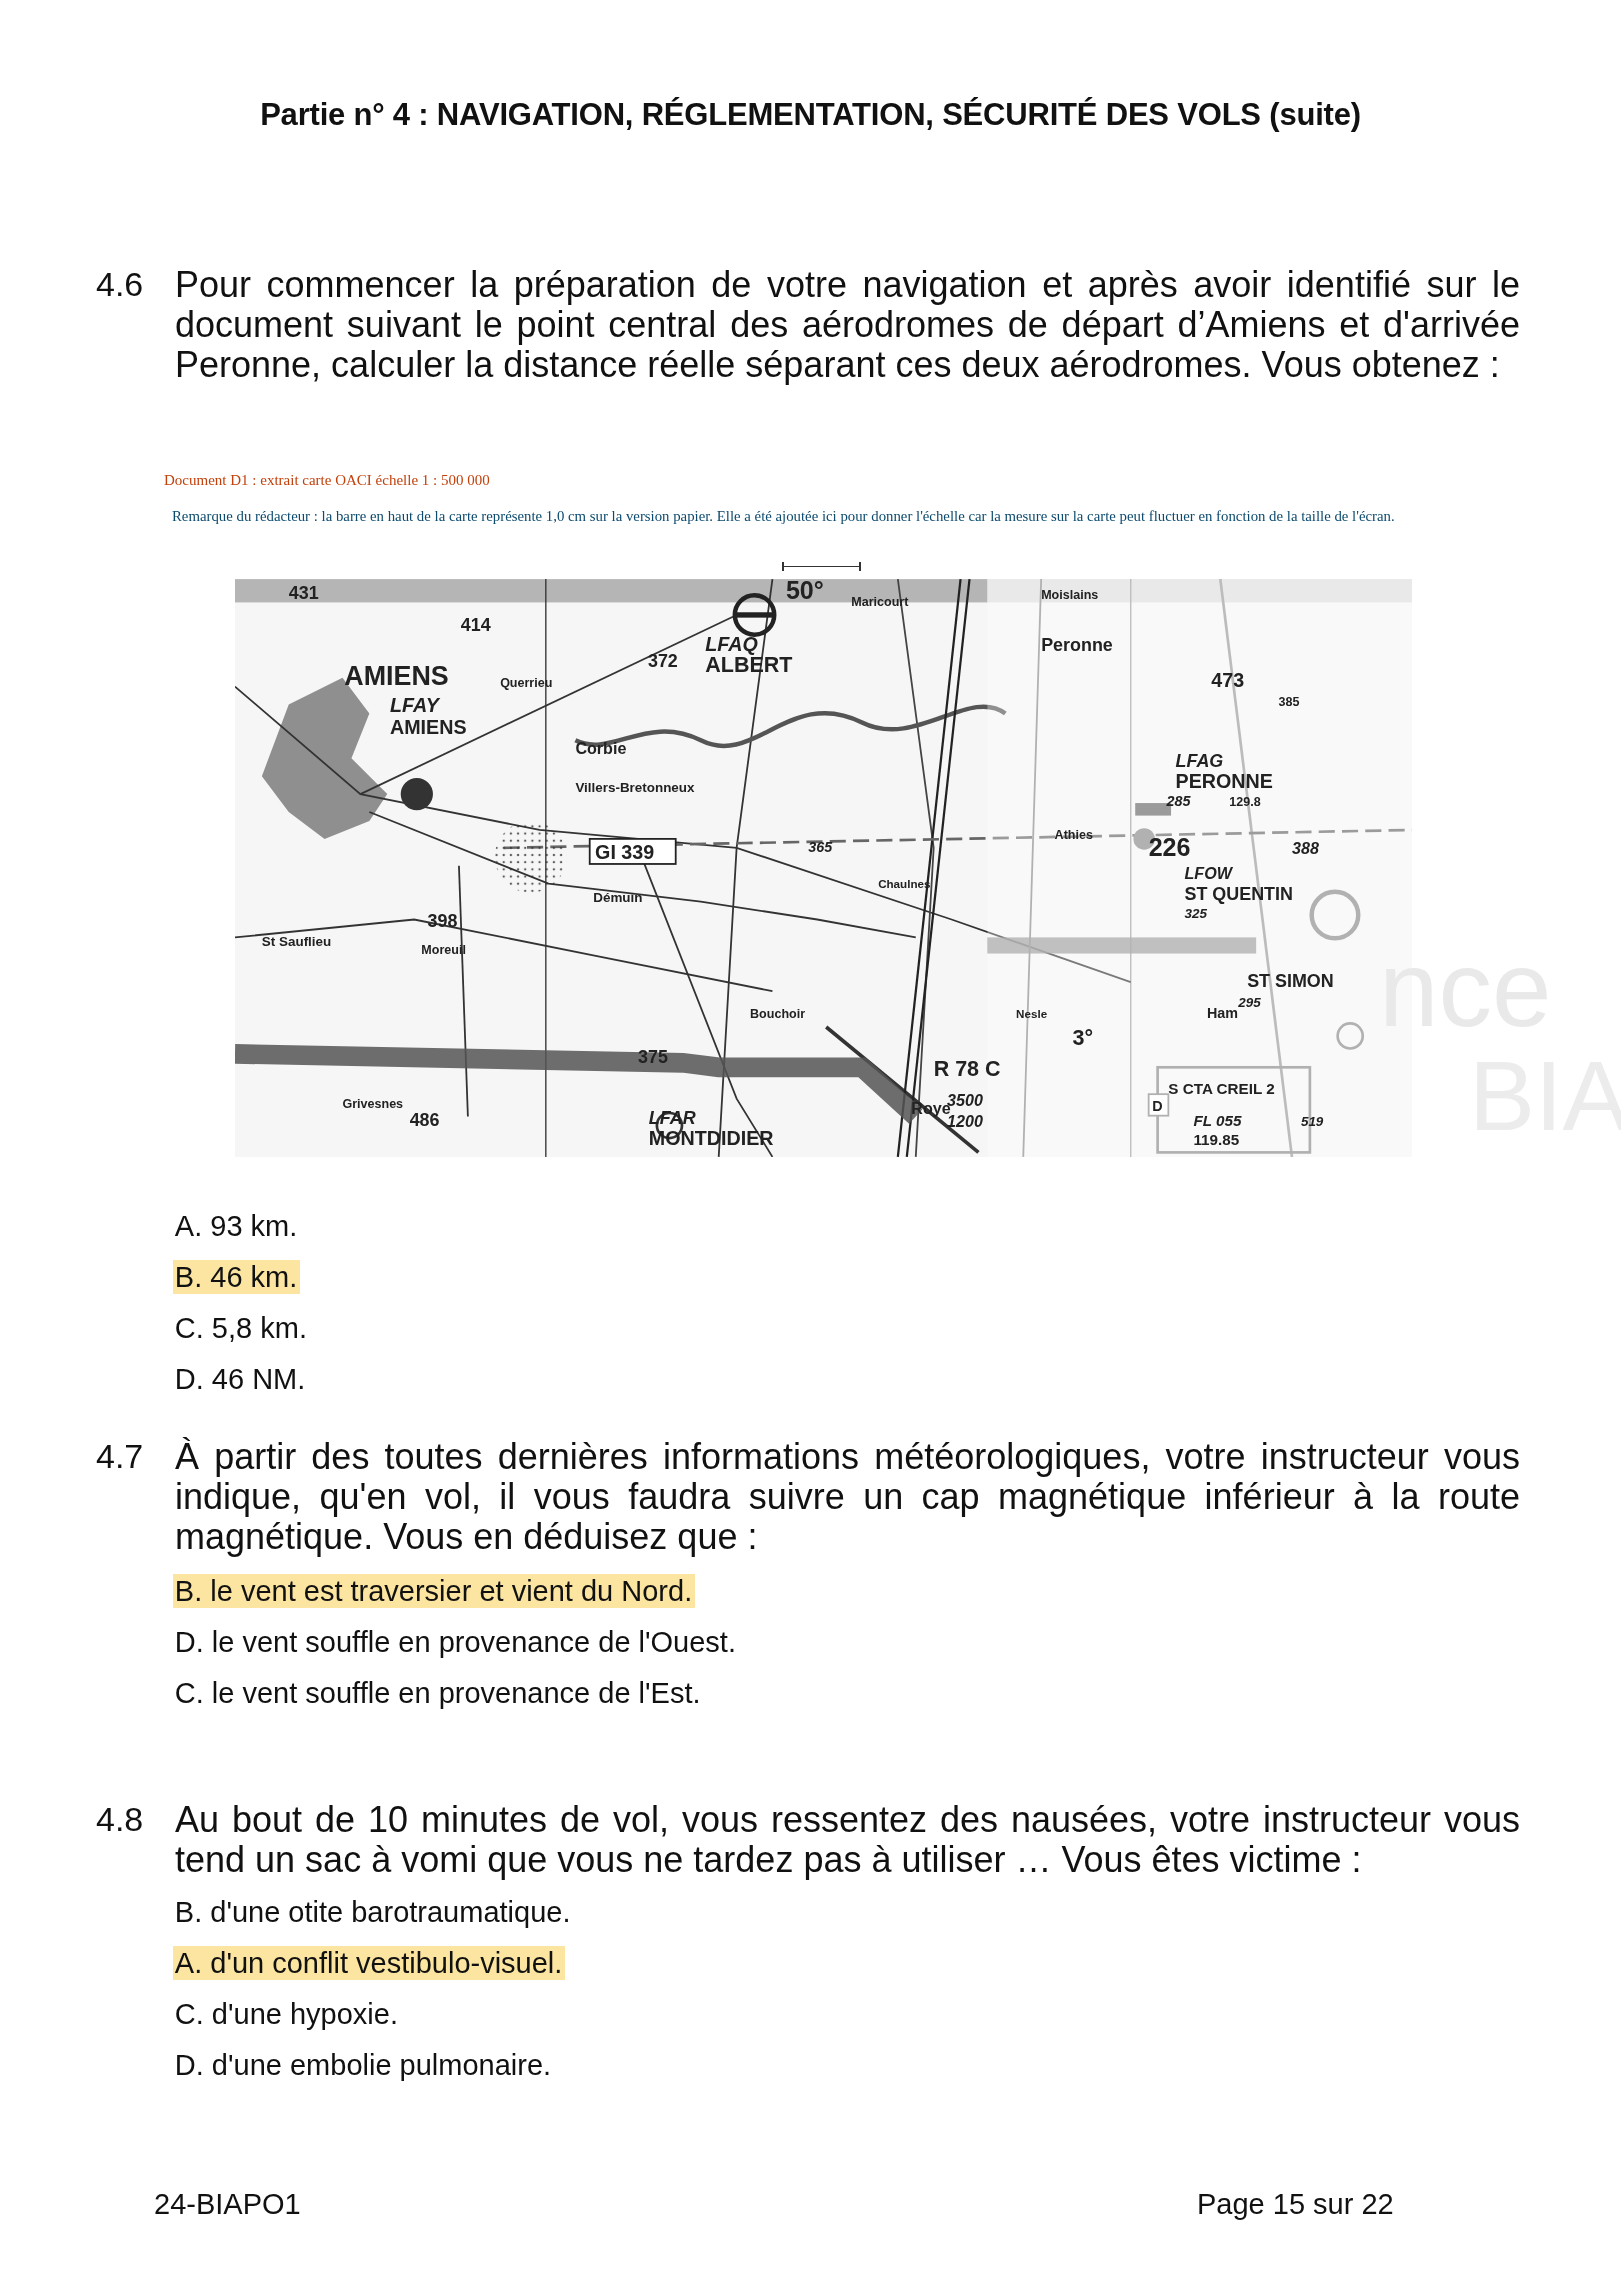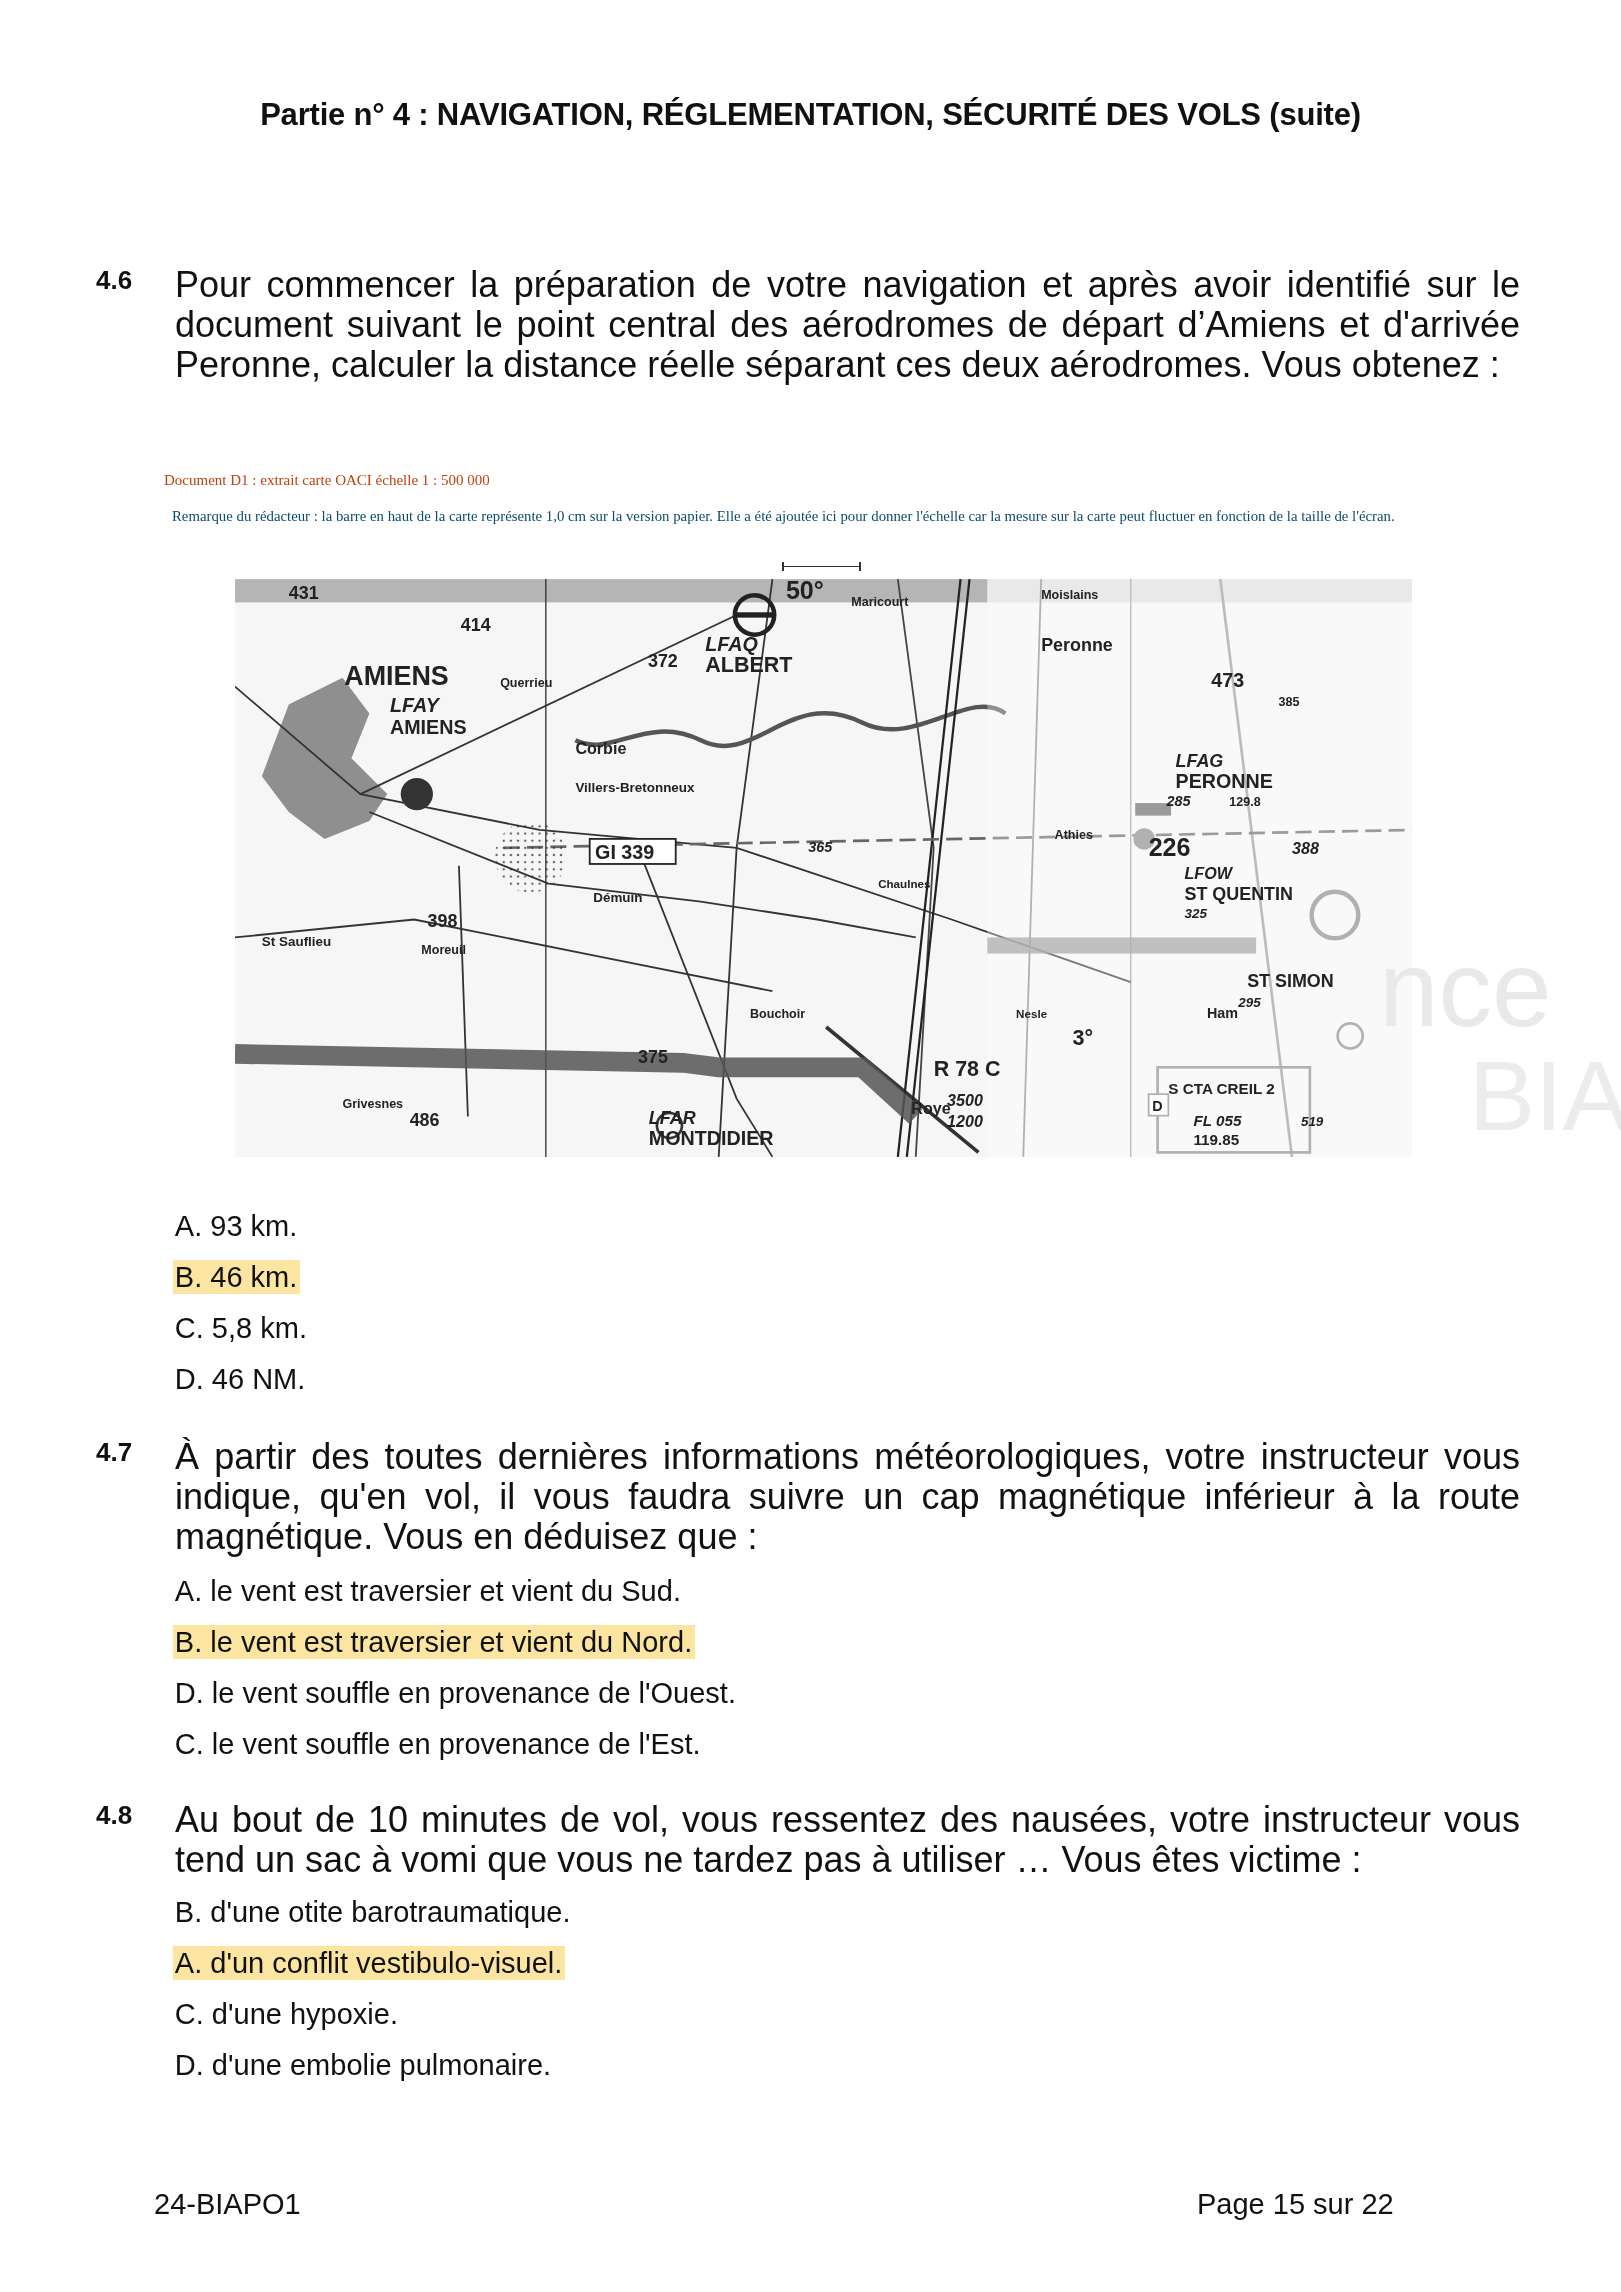--- a/index.html
+++ b/index.html
@@ -1,21 +1,21 @@
 <!DOCTYPE html>
 <html style="font-size:14.3px"><head>
 <meta charset="utf-8">
 <style>
   html, body { margin: 0; padding: 0; background: #ffffff; }
   body { width: 1621px; height: 2293px; position: relative; overflow: hidden;
          font-family: "Liberation Sans", sans-serif; color: #111; }
   .page-title { position: absolute; top: 97px; left: 0; width: 1621px; text-align: center;
                 font-weight: bold; font-size: 31px; letter-spacing: -0.2px; }
   .question { position: absolute; left: 96px; width: 1424px; }
-  .q-num { position: absolute; left: 0; top: 0; font-weight: bold; font-size: 26px; }
+  .q-num { position: absolute; left: 0; top: 0; font-weight: normal; font-size: 34px; }
   .q-text { margin-left: 79px; font-weight: normal; font-size: 36px; line-height: 40px;
             text-align: justify; }
   .answers { position: absolute; left: 173px; }
   .answer { font-size: 29px; line-height: 34px; height: 34px; margin-bottom: 17px;
             display: inline-block; padding: 0 2.7px 0 1.8px; }
   .answer-row { display: block; height: 51px; }
   .answer.hl { background: #fbe5a0; }
   .doc-caption { position: absolute; left: 164px; top: 472px; font-family: "Liberation Serif", serif;
                  font-size: 15px; color: #c2410c; }
   .doc-remark { position: absolute; left: 172px; top: 507px; width: 1317px; font-family: "Liberation Serif", serif;
@@ -176,21 +176,20 @@
   <div class="answer-row"><span class="answer hl">B. 46 km.</span></div>
   <div class="answer-row"><span class="answer">C. 5,8 km.</span></div>
   <div class="answer-row"><span class="answer">D. 46 NM.</span></div>
 </div>
 
 <div class="question" style="top:1437px;">
   <span class="q-num">4.7</span>
   <div class="q-text">À partir des toutes dernières informations météorologiques, votre instructeur vous indique, qu'en vol, il vous faudra suivre un cap magnétique inférieur à la route magnétique. Vous en déduisez que :</div>
 </div>
 <div class="answers" style="top:1574px;">
-  <div class="answer-row"><span class="answer">A. le vent est traversier et vient du Sud.</span></div>
   <div class="answer-row"><span class="answer hl">B. le vent est traversier et vient du Nord.</span></div>
   <div class="answer-row"><span class="answer">D. le vent souffle en provenance de l'Ouest.</span></div>
   <div class="answer-row"><span class="answer">C. le vent souffle en provenance de l'Est.</span></div>
 </div>
 
 <div class="question" style="top:1800px;">
   <span class="q-num">4.8</span>
   <div class="q-text">Au bout de 10 minutes de vol, vous ressentez des nausées, votre instructeur vous tend un sac à vomi que vous ne tardez pas à utiliser … Vous êtes victime :</div>
 </div>
 <div class="answers" style="top:1895px;">

